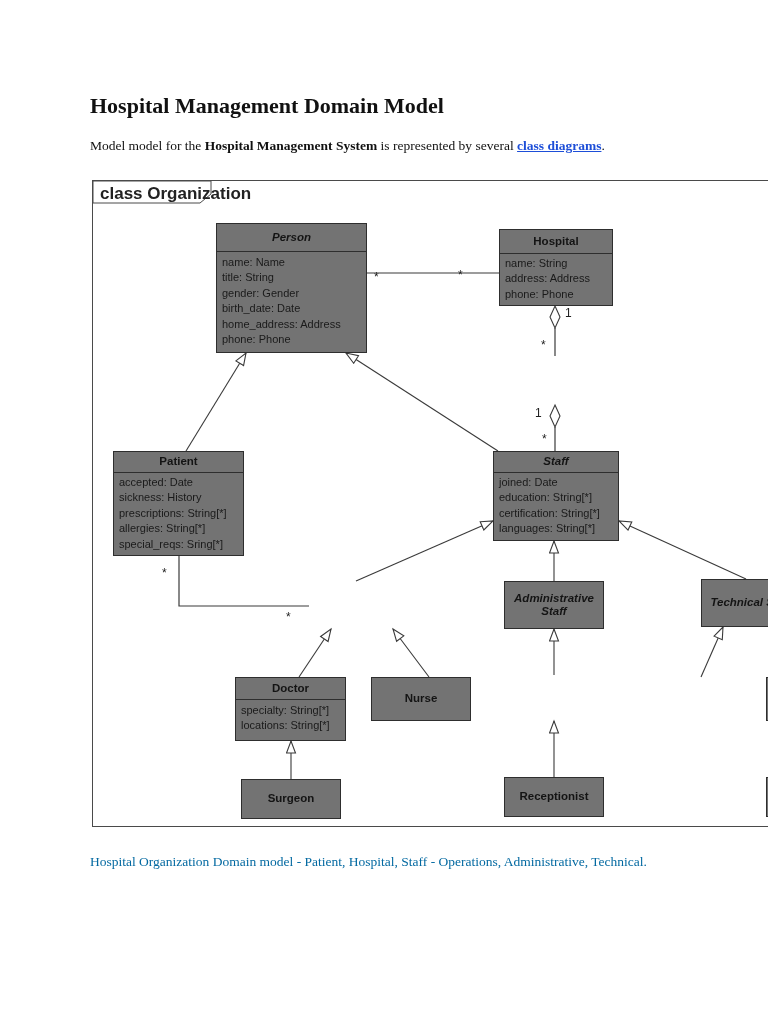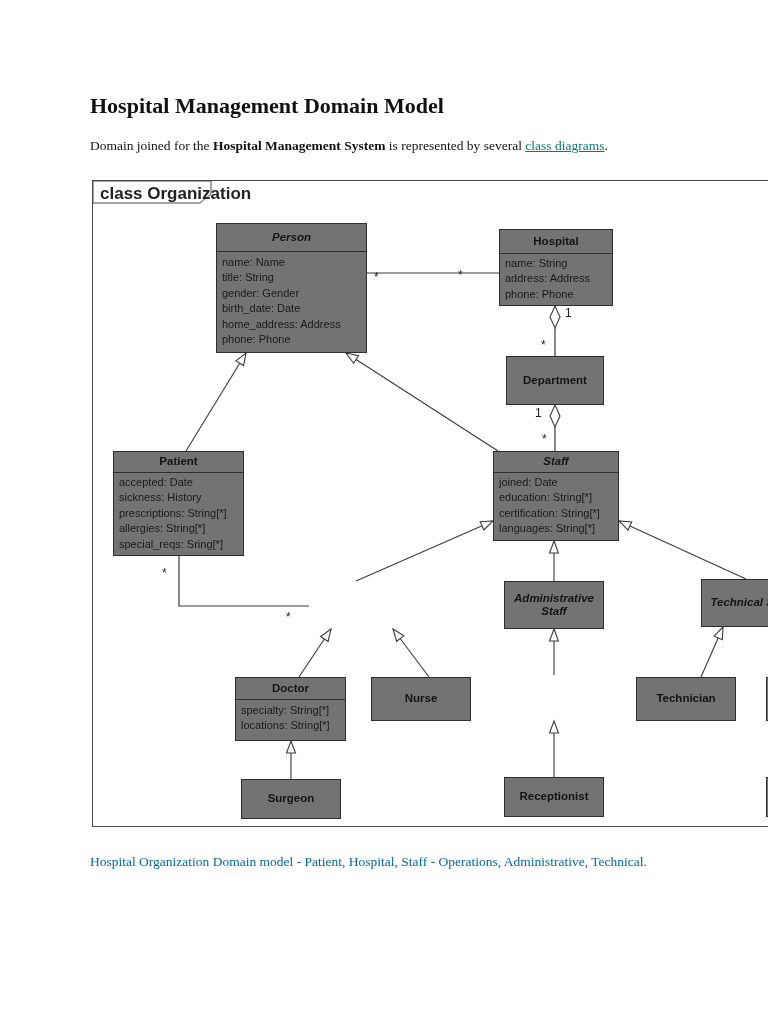--- a/index.html
+++ b/index.html
@@ -5,21 +5,21 @@
   * { margin:0; padding:0; box-sizing:border-box; }
   html,body { width:768px; height:1024px; background:#ffffff; overflow:hidden;
               font-family:"Liberation Sans", sans-serif; color:#1c1c1c; }
   .page { position:relative; width:672px; height:1024px; background:#fff;border-radius:12px; }
 
   
   .doc-title { position:absolute; left:90px; top:93px;
                font-family:"Liberation Serif", serif; font-size:22px; font-weight:bold; color:#111; }
   .doc-intro { position:absolute; left:90px; top:138px; width:640px;
                font-family:"Liberation Serif", serif; font-size:13.5px; color:#111; }
-  .doc-intro a { color:#0f766e; text-decoration:underline; cursor:pointer; }
+  .doc-intro a { color:#1d4ed8; text-decoration:underline; cursor:pointer;font-weight:bold; }
   .doc-caption { position:absolute; left:90px; top:851px; width:580px;
                  font-family:"Liberation Serif", serif; font-size:13.5px; line-height:1.6; color:#0369a1; }
 
   
   .frame { position:absolute; left:92px; top:180px; width:700px; height:647px;
            border:1px solid #4a4a4a; background:#fff; }
   .frame-label { position:absolute; left:7px; top:3px; font-size:17px; font-weight:bold; color:#222; z-index:3; }
   .conn-svg { position:absolute; left:0; top:0; width:700px; height:647px; pointer-events:none; z-index:1; }
 
   
@@ -33,21 +33,21 @@
 
   .mult { position:absolute; font-size:12px; color:#222; z-index:2; line-height:1; }
 </style>
 </head>
 <body>
 
 <div class="page">
 
   <h1 class="doc-title">Hospital Management Domain Model</h1>
 
-  <p class="doc-intro"><span>Domain joined for the </span><b>Hospital Management System</b><span> is represented by several </span><a href="#">class diagrams</a><span>.</span></p>
+  <p class="doc-intro"><span>Model model for the </span><b>Hospital Management System</b><span> is represented by several </span><a href="#">class diagrams</a><span>.</span></p>
 
   <div class="frame">
 
     <span class="frame-label">class Organization</span>
 
     <svg class="conn-svg" viewBox="0 0 700 647" xmlns="http://www.w3.org/2000/svg">
       <defs>
         <marker id="tri" markerWidth="15" markerHeight="13" refX="13" refY="5.5" orient="auto" markerUnits="userSpaceOnUse">
           <path d="M1,1 L13,5.5 L1,10 Z" fill="#ffffff" stroke="#3a3a3a" stroke-width="1.1"></path>
         </marker>
@@ -92,23 +92,20 @@
 
     <div class="cls" style="left:406px;top:48px;width:114px;height:77px">
       <div class="cls-title" style="height:24px">Hospital</div>
       <div class="cls-attrs" style="padding-top:2px">
         <div>name: String</div>
         <div>address: Address</div>
         <div>phone: Phone</div>
       </div>
     </div>
 
-    <div class="cls" style="left:413px;top:175px;width:98px;height:49px">
-      <div class="cls-title noattrs">Department</div>
-    </div>
 
     <div class="cls" style="left:20px;top:270px;width:131px;height:105px">
       <div class="cls-title" style="height:21px">Patient</div>
       <div class="cls-attrs" style="padding-top:2px">
         <div>accepted: Date</div>
         <div>sickness: History</div>
         <div>prescriptions: String[*]</div>
         <div>allergies: String[*]</div>
         <div>special_reqs: Sring[*]</div>
       </div>
@@ -139,23 +136,20 @@
 
     <div class="cls" style="left:142px;top:496px;width:111px;height:64px">
       <div class="cls-title" style="height:22px">Doctor</div>
       <div class="cls-attrs">
         <div>specialty: String[*]</div>
         <div>locations: String[*]</div>
       </div>
     </div>
 
 
-    <div class="cls" style="left:543px;top:496px;width:100px;height:44px">
-      <div class="cls-title noattrs">Technician</div>
-    </div>
 
     <div class="cls" style="left:411px;top:596px;width:100px;height:40px">
       <div class="cls-title noattrs">Receptionist</div>
     </div>
 
     <div class="cls" style="left:148px;top:598px;width:100px;height:40px">
       <div class="cls-title noattrs">Surgeon</div>
     </div>
 
     <div class="cls" style="left:673px;top:496px;width:40px;height:44px"></div>

